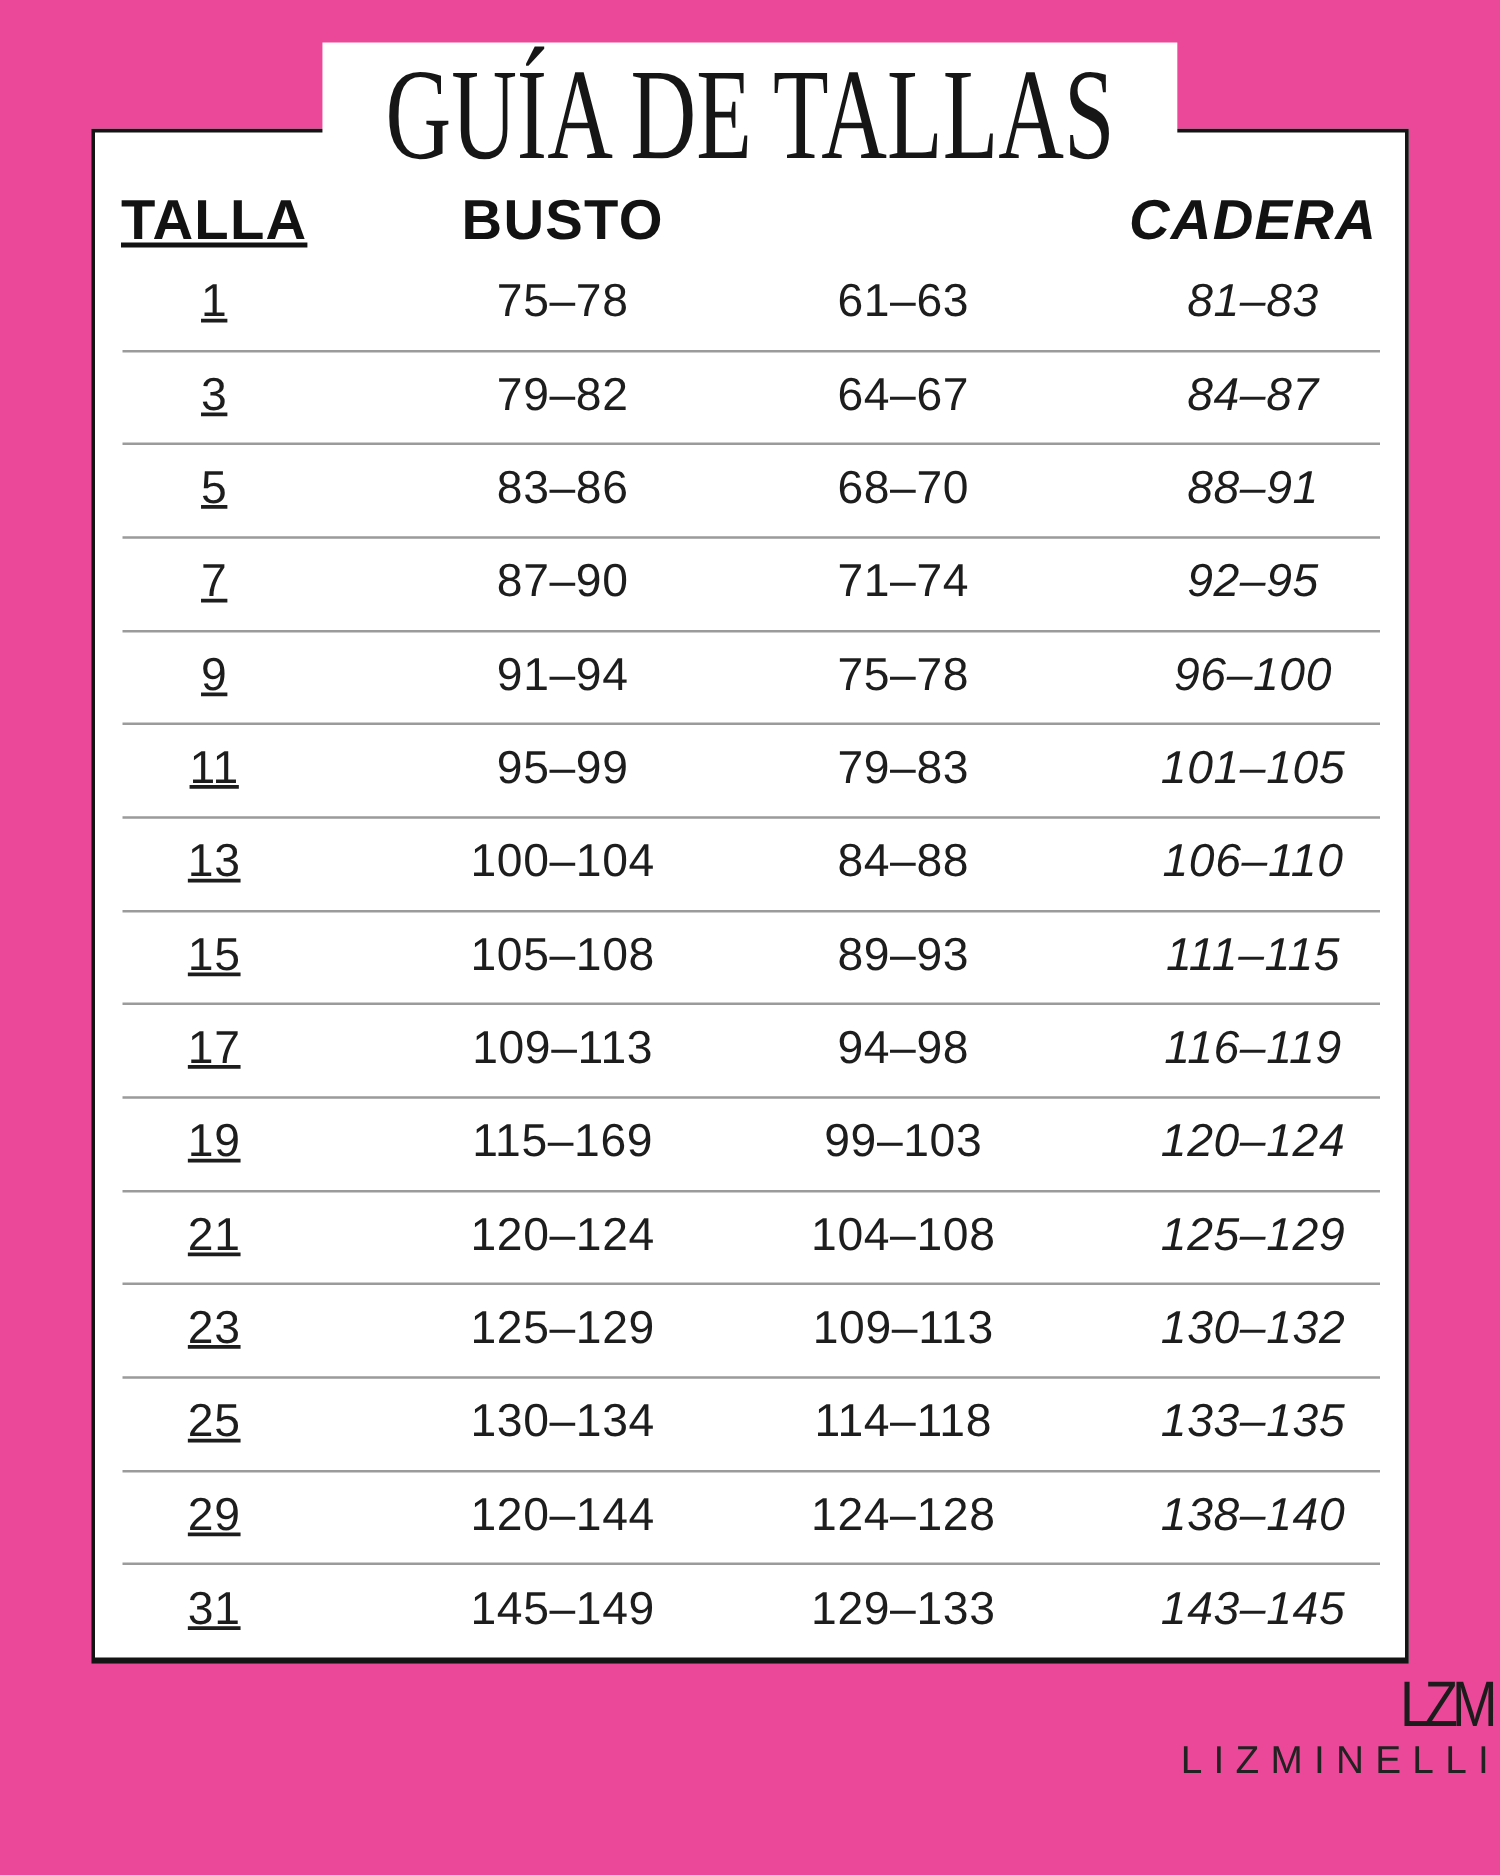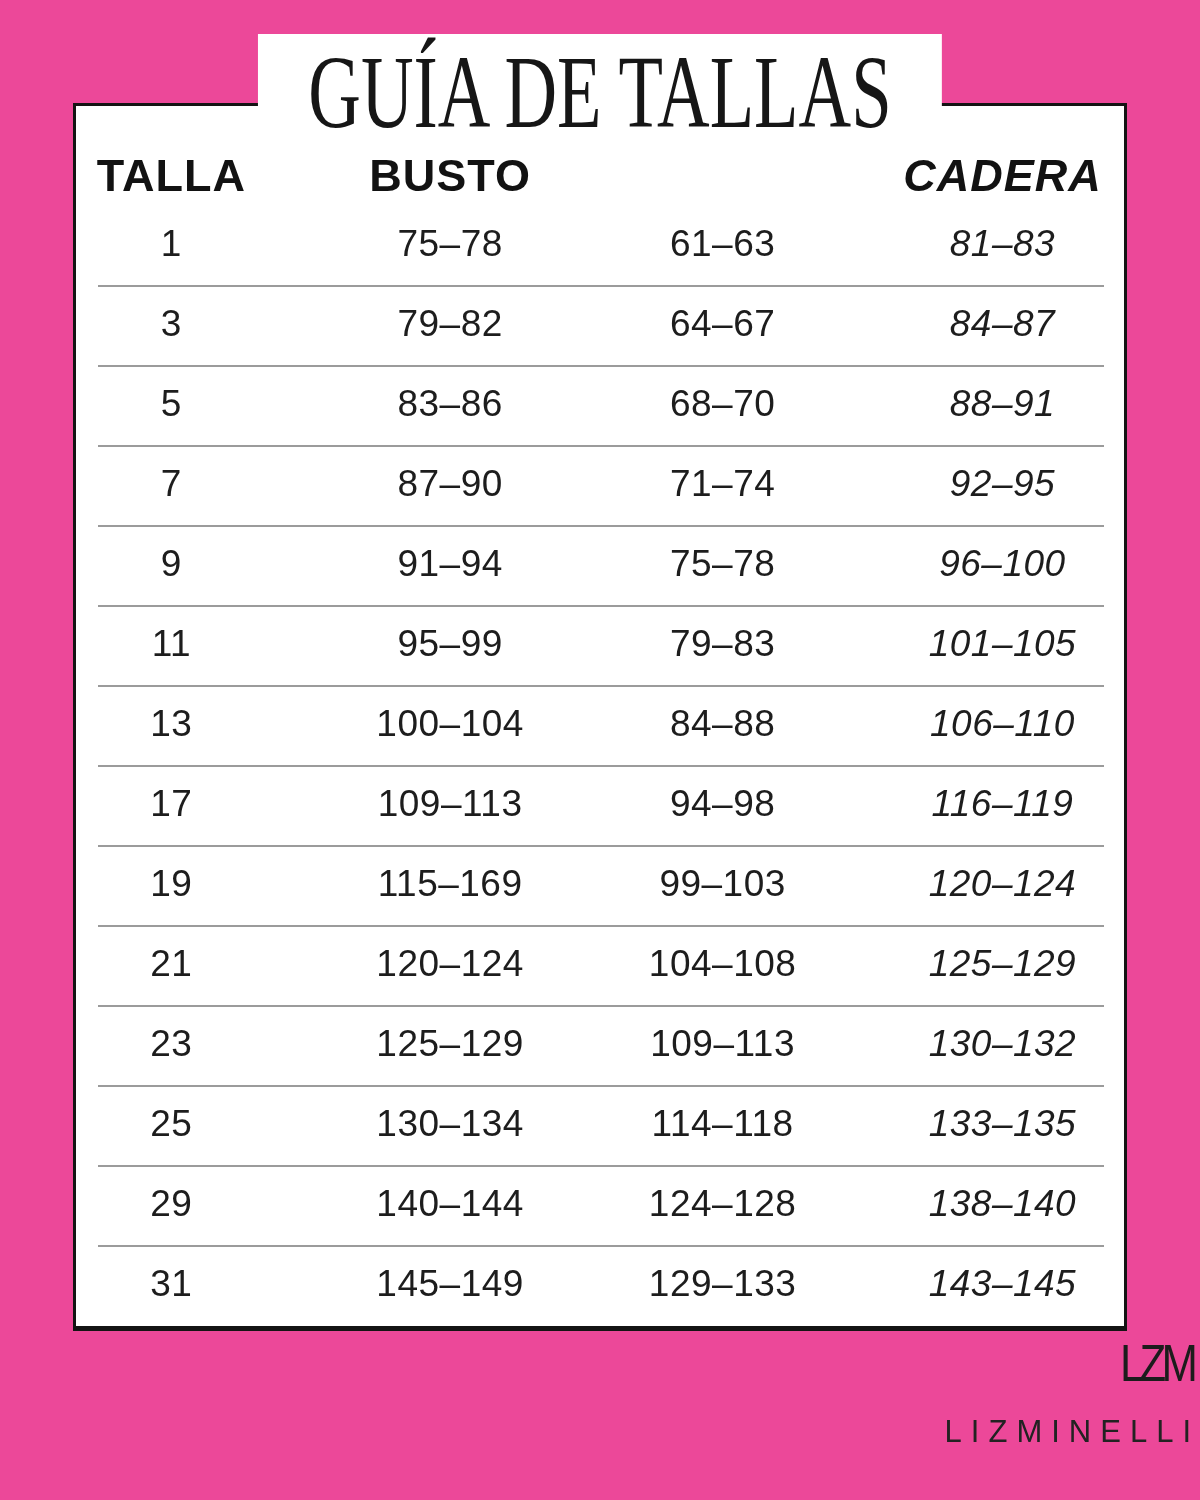--- a/index.html
+++ b/index.html
@@ -44,21 +44,21 @@
     top: 103px;
     width: 1054px;
     height: 1228px;
     box-sizing: border-box;
     border: 3px solid #141414;
     border-bottom-width: 5px;
     background: #ffffff;
   }
 
   
-  .c1 { left: 9.1%; }
+  .c1 { left: 9.1%; text-decoration: underline; }
   .c2 { left: 35.7%; text-align: right; }
   .c3 { left: 61.7%; }
   .c4 { left: 88.4%; font-style: italic; }
 
   .header-row {
     position: absolute;
     top: 0; left: 0; right: 0;
     height: 100px;
   }
   .hcell {
@@ -113,21 +113,21 @@
     display: inline-block;
     font-size: 46px;
     font-weight: normal;
     letter-spacing: -5px;
     transform: scale(0.95, 1.12);
     color: #1c1c1c;
     line-height: 1;
     padding-right: 5px;
   }
   .brand {
-    margin-top: 30px;
+    margin-top: 6px;
     font-size: 31px;
     font-weight: normal;
     letter-spacing: 9px;
     padding-left: 26px; 
     color: #222222;
     line-height: 1;
   }
 </style>
 </head>
 <body>
@@ -187,20 +187,26 @@
     <div class="cell c4">101–105</div>
   </div>
 
   <div class="row">
     <div class="cell c1">13</div>
     <div class="cell c2">100–104</div>
     <div class="cell c3">84–88</div>
     <div class="cell c4">106–110</div>
   </div>
 
+  <div class="row">
+    <div class="cell c1">15</div>
+    <div class="cell c2">105–108</div>
+    <div class="cell c3">89–93</div>
+    <div class="cell c4">111–115</div>
+  </div>
 
   <div class="row">
     <div class="cell c1">17</div>
     <div class="cell c2">109–113</div>
     <div class="cell c3">94–98</div>
     <div class="cell c4">116–119</div>
   </div>
 
   <div class="row">
     <div class="cell c1">19</div>
@@ -225,21 +231,21 @@
 
   <div class="row">
     <div class="cell c1">25</div>
     <div class="cell c2">130–134</div>
     <div class="cell c3">114–118</div>
     <div class="cell c4">133–135</div>
   </div>
 
   <div class="row">
     <div class="cell c1">29</div>
-    <div class="cell c2">140–144</div>
+    <div class="cell c2">120–144</div>
     <div class="cell c3">124–128</div>
     <div class="cell c4">138–140</div>
   </div>
 
   <div class="row">
     <div class="cell c1">31</div>
     <div class="cell c2">145–149</div>
     <div class="cell c3">129–133</div>
     <div class="cell c4">143–145</div>
   </div>

